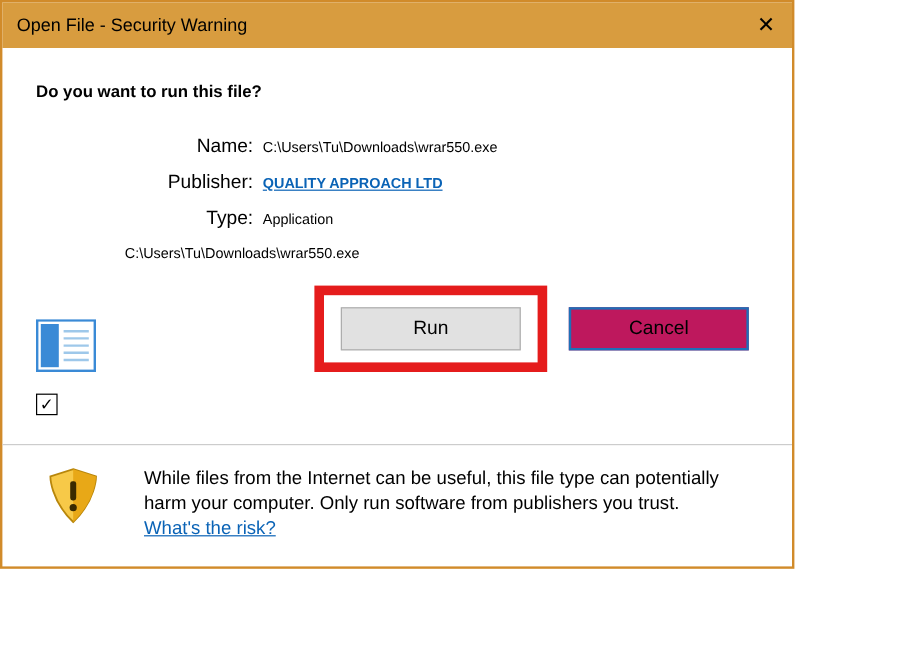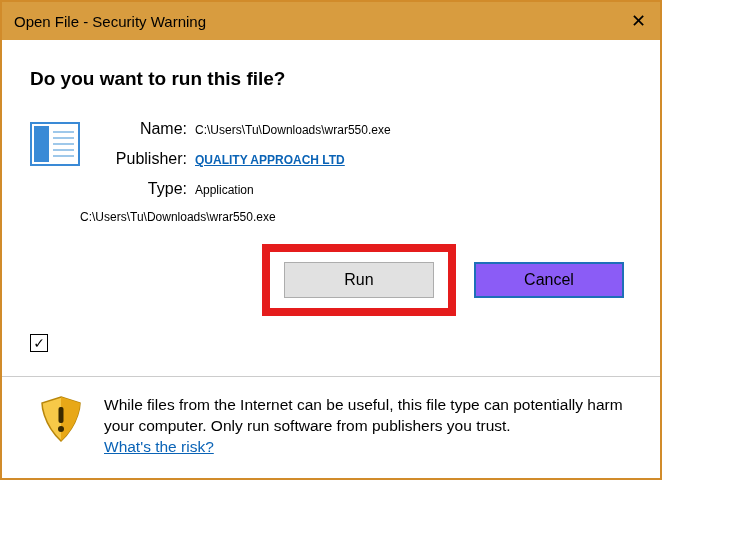--- a/index.html
+++ b/index.html
@@ -32,26 +32,27 @@
     font-weight: 400;
     width: 40px;
     text-align: right;
     cursor: default;
   }
   .content {
     padding: 28px 28px 8px 28px;
   }
   .question {
     font-weight: 700;
-    font-size: 19px;
+    font-size: 14px;
     margin-bottom: 30px;
   }
   .mainrow {
     display: flex;
-    align-items: flex-start;
+    align-items: flex-end;
+    gap: 24px;
   }
   .file-icon {
     width: 50px;
     height: 44px;
     margin-top: 2px;
     flex-shrink: 0;
   }
   .details {
     flex: 1;
   }
@@ -96,21 +97,21 @@
     border: 1px solid #adadad;
     font-size: 16px;
     font-family: Liberation Sans, sans-serif;
     cursor: default;
     display: flex;
     align-items: center;
     justify-content: center;
   }
   .btn-cancel {
     border: 2px solid #1e6fb8;
-    background: #8b5cf6;
+    background: #be185d;
   }
   .checkbox-row {
     margin-top: 18px;
     display: flex;
     align-items: center;
     gap: 6px;
     font-size: 16px;
   }
   .checkbox-box {
     width: 18px;
@@ -122,21 +123,21 @@
     font-size: 14px;
     line-height: 1;
   }
   .divider {
     border: none;
     border-top: 1px solid #ccc;
     margin: 16px 0 0 0;
   }
   .footer {
     display: flex;
-    gap: 20px;
+    gap: 36px;
     padding: 18px 28px 20px 36px;
     align-items: flex-start;
   }
   .shield-icon {
     width: 46px;
     height: 50px;
     flex-shrink: 0;
   }
   .footer-text {
     font-size: 15.5px;

